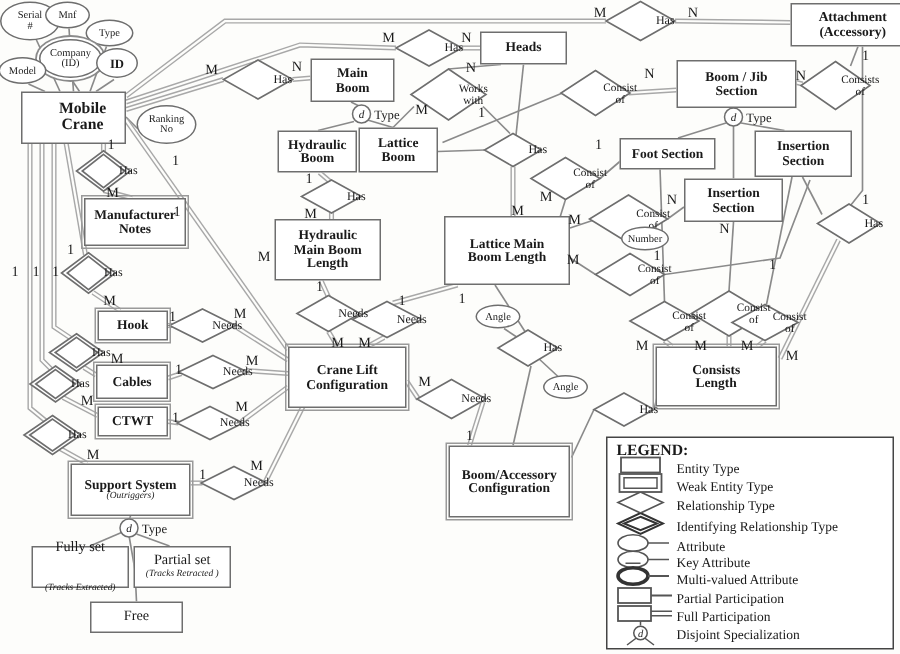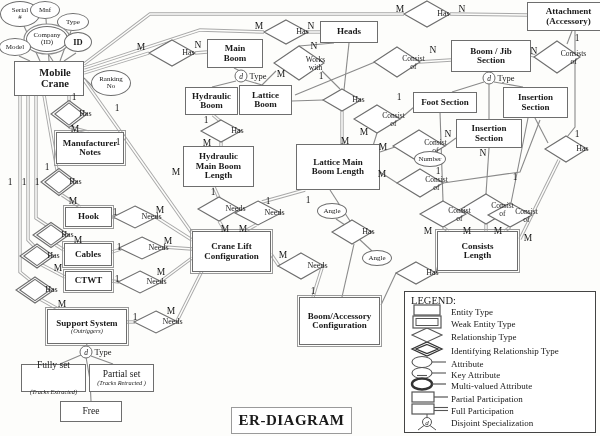--- a/index.html
+++ b/index.html
@@ -22,21 +22,21 @@
   .rel-label{position:absolute;z-index:4;display:flex;flex-direction:column;align-items:center;
              justify-content:center;text-align:right;line-height:1;transform:translate(-50%,-50%);padding-left:33px;}
   .rel-label .ln{font-size:8px;white-space:nowrap;}
   .card{position:absolute;z-index:5;font-size:9.5px;transform:translate(-50%,-50%);white-space:nowrap;}
   .dcirc{position:absolute;z-index:4;width:11px;height:11px;border:1px solid #6e6e6e;border-radius:50%;
          background:#fff;display:flex;align-items:center;justify-content:center;
          font-size:7.5px;font-style:italic;transform:translate(-50%,-50%);}
   .dtype{position:absolute;z-index:4;font-size:8.5px;transform:translate(-50%,-50%);white-space:nowrap;}
   #legend{position:absolute;z-index:6;left:404px;top:291px;width:192px;height:142px;
           background:#fff;border:1.6px solid #444;box-sizing:border-box;}
-  #legend .lg-title{font-weight:normal;font-size:10.5px;margin:3px 0 1px 6px;}
+  #legend .lg-title{font-weight:bold;font-size:10.5px;margin:3px 0 1px 6px;}
   .lg-row{position:absolute;left:0;display:flex;align-items:center;height:13px;}
   .lg-icon{width:46px;display:flex;justify-content:center;flex:none;}
   .lg-label{font-size:9px;white-space:nowrap;}
   #title-box{position:absolute;z-index:6;left:231px;top:407px;width:119px;height:25px;
              border:1.3px solid #9a9a9a;background:#fff;display:flex;align-items:center;
              justify-content:center;font-weight:bold;font-size:15px;letter-spacing:.5px;}
 </style>
 </head>
 <body>
 
@@ -573,16 +573,13 @@
               <line x1="12" y1="16" x2="18" y2="11.5" stroke="#555" stroke-width="1"></line>
               <line x1="30" y1="16" x2="24" y2="11.5" stroke="#555" stroke-width="1"></line>
               <text x="21" y="10.5" font-size="7" font-style="italic" text-anchor="middle" fill="#222" font-family="Liberation Serif, serif">d</text>
             </svg>
           </span>
           <span class="lg-label">Disjoint Specialization</span>
         </div>
       </div>
   </div>
 
-  <div id="title-box">
-    <span>ER-DIAGRAM</span>
-  </div>
 </div>
 
 </body></html>

